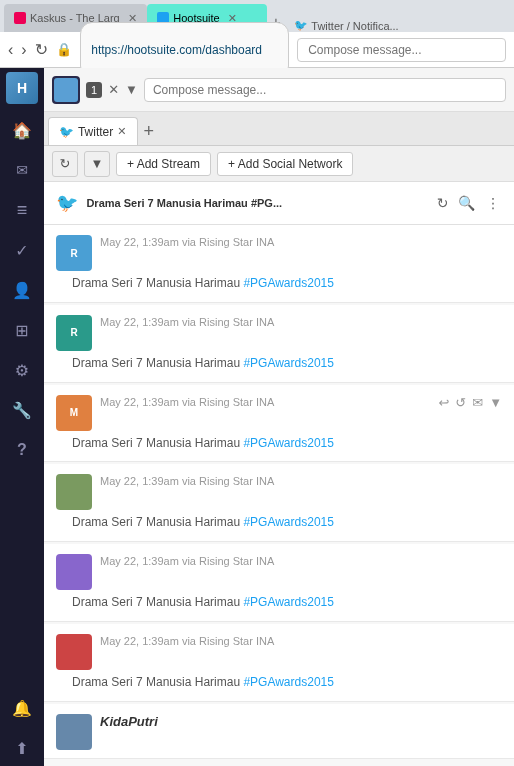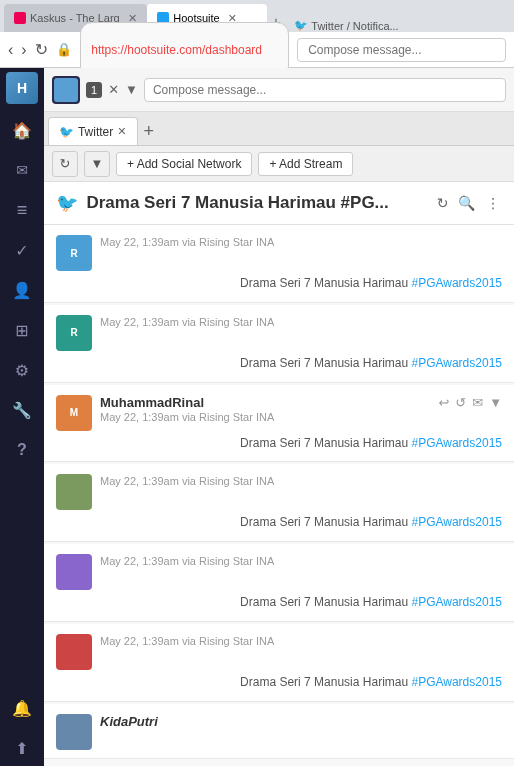--- a/index.html
+++ b/index.html
@@ -1,18 +1,18 @@
 <!DOCTYPE html>
 <html><head>
   <meta charset="utf-8">
   <style>
     * { margin: 0; padding: 0; box-sizing: border-box; }
     body { width: 514px; height: 766px; font-family: Arial, sans-serif; font-size: 13px; background: #f0f0f0; overflow: hidden; }
     .browser-tab {
-      background: #ffffff;
+      background: #5eead4;
       border-radius: 4px 4px 0 0;
       padding: 6px 10px;
       font-size: 11px;
       display: flex;
       align-items: center;
       gap: 4px;
       height: 28px;
       min-width: 120px;
     }
     .browser-tab.inactive {
@@ -33,21 +33,21 @@
       gap: 8px;
       border-bottom: 1px solid #ccc;
     }
     .nav-btn { background: none; border: none; font-size: 16px; color: #555; cursor: pointer; }
     .address-input {
       flex: 1;
       border: 1px solid #ccc;
       border-radius: 12px;
       padding: 20px 10px;
       font-size: 12px;
-      color: #ef4444;
+      color: #0c4a6e;
       background: #f9f9f9;
     }
     .compose-input {
       flex: 1;
       border: 1px solid #ccc;
       border-radius: 4px;
       padding: 4px 10px;
       font-size: 12px;
       color: #999;
     }
@@ -242,21 +242,21 @@
       gap: 8px;
       border-bottom: 1px solid #e0e0e0;
     }
     .twitter-icon {
       color: #1da1f2;
       font-size: 18px;
     }
     .stream-title {
       flex: 1;
       font-weight: bold;
-      font-size: 17px;
+      font-size: 11px;
       color: #333;
     }
     .stream-actions { display: flex; gap: 6px; align-items: center; }
     .stream-action-btn {
       background: none;
       border: none;
       cursor: pointer;
       color: #666;
       font-size: 14px;
       padding: 2px;
@@ -285,21 +285,21 @@
       display: flex;
       align-items: center;
       justify-content: center;
       font-size: 10px;
       color: #fff;
       font-weight: bold;
     }
     .tweet-meta { flex: 1; }
     .username { font-weight: bold; font-size: 13px; color: #333; }
     .tweet-time { font-size: 11px; color: #999; margin-top: 1px; }
-    .tweet-body { font-size: 12px; color: #555; line-height: 1.4; margin-left: 16px; text-align: right; }
+    .tweet-body { font-size: 12px; color: #555; line-height: 1.4; margin-left: 16px; }
     .hashtag { color: #1da1f2; }
     .tweet-action-icon {
       color: #999;
       font-size: 13px;
       cursor: pointer;
     }
 
     
     .av-blue { background: #4a9fd4; }
     .av-green { background: #5aaa7a; }
@@ -420,24 +420,24 @@
     </div>
 
     <div class="action-bar">
       <button class="icon-btn">
         <span>↻</span>
       </button>
       <button class="icon-btn">
         <span>▼</span>
       </button>
       <button class="action-btn">
-        <span>+ Add Social Network</span>
+        <span>+ Add Stream</span>
       </button>
       <button class="action-btn">
-        <span>+ Add Stream</span>
+        <span>+ Add Social Network</span>
       </button>
     </div>
 
     <div class="stream-content">
 
       <div class="stream-header">
         <span class="twitter-icon">🐦</span>
         <span class="stream-title">Drama Seri 7 Manusia Harimau #PG...</span>
         <div class="stream-actions">
           <button class="stream-action-btn">
@@ -473,21 +473,20 @@
         </div>
         <div class="tweet-body">
           <span>Drama Seri 7 Manusia Harimau </span><span class="hashtag">#PGAwards2015</span>
         </div>
       </div>
 
       <div class="tweet-item">
         <div class="tweet-header">
           <div class="avatar av-orange">M</div>
           <div class="tweet-meta">
-            <div class="username">MuhammadRinal</div>
             <div class="tweet-time">May 22, 1:39am via Rising Star INA</div>
           </div>
           <div style="display:flex;gap:6px;align-items:center;">
             <span class="tweet-action-icon">↩</span>
             <span class="tweet-action-icon">↺</span>
             <span class="tweet-action-icon">✉</span>
             <span class="tweet-action-icon">▼</span>
           </div>
         </div>
         <div class="tweet-body">

